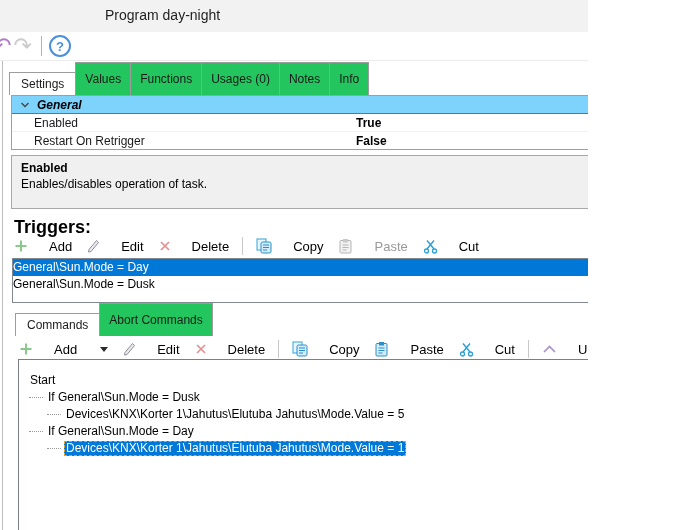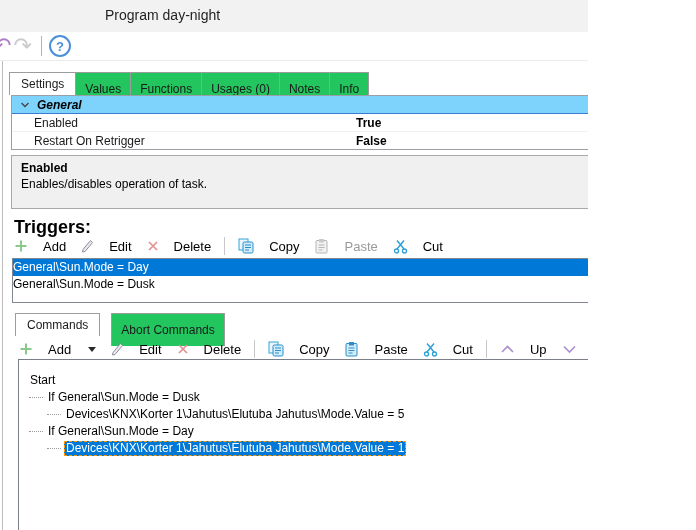--- a/index.html
+++ b/index.html
@@ -18,21 +18,21 @@
   .glyph-undo{font-family:"DejaVu Sans",sans-serif;font-size:22px;line-height:22px;color:#b07cc6;margin-left:-7px;}
   .glyph-redo{font-family:"DejaVu Sans",sans-serif;font-size:22px;line-height:22px;color:#cbcbcb;margin-left:2px;}
   .vsep-top{width:1px;height:20px;background:#b3b3b3;margin:0 7px 0 9px;}
   .help-circle{width:18px;height:18px;border:2px solid #4a90d9;border-radius:50%;color:#4a90d9;
                font-weight:bold;font-size:13px;display:flex;align-items:center;justify-content:center;}
 
   
   .page{position:absolute;left:2px;top:61px;width:690px;height:469px;
         border-left:1px solid #bdbdbd;border-right:1px solid #e2e2e2;background:#fff;}
 
-  .tabstrip{position:absolute;display:flex;height:23px;}
+  .tabstrip{position:absolute;display:flex;align-items:flex-end;height:23px;}
   .tab{height:18px;line-height:18px;padding:7px 9px;background:#22c55e;border:1px solid #9c9c9c;
        border-bottom:none;margin-left:-1px;font-size:12px;color:#1a1a1a;cursor:pointer;white-space:nowrap;}
   .tab.active{background:#fff;height:22px;line-height:22px;padding:0 11px;margin-left:0;position:relative;z-index:2;}
   .ts-main{left:6px;top:11px;}
 
   
   .pgrid{position:absolute;left:8px;top:34px;width:677px;height:53px;border:1px solid #9aa0a6;background:#fff;}
   .pg-group{height:17px;background:#7dd3fc;border-bottom:1px solid #3a7bd5;display:flex;align-items:center;cursor:pointer;font-style:italic;}
   .pg-group .chev{margin:0 7px 0 8px;display:flex;}
   .pg-group b{font-size:12px;}
@@ -43,34 +43,34 @@
 
   
   .descbox{position:absolute;left:8px;top:94px;width:677px;height:54px;background:#f0f0f0;
            border:1px solid #a8a8a8;padding:5px 0 0 9px;box-sizing:border-box;}
   .descbox b{display:block;margin-bottom:2px;}
 
   
   .trig-label{position:absolute;left:11px;top:156px;font-weight:bold;font-size:18px;}
   .tbar{position:absolute;display:flex;align-items:center;gap:15px;font-size:13px;height:22px;}
   .tbar-triggers{left:11px;top:174px;}
-  .tbtn{display:flex;align-items:center;gap:15px;cursor:pointer;color:#000;}
+  .tbtn{display:flex;align-items:center;gap:21px;cursor:pointer;color:#000;}
   .tbtn.disabled{color:#9a9a9a;cursor:default;}
   .tsep{width:1px;height:18px;background:#c8c8c8;margin:0 -2px;}
   .caret{width:0;height:0;border-left:4px solid transparent;border-right:4px solid transparent;
          border-top:5px solid #2b2b2b;margin-left:2px;}
 
   .triglist{position:absolute;left:9px;top:197px;width:676px;height:43px;border:1px solid #828790;
             background:#fff;overflow:hidden;}
   .lrow{height:17px;line-height:17px;padding-left:0;white-space:nowrap;cursor:pointer;}
   .lrow.sel{background:#0078d7;color:#fff;}
 
   
   .cmdctl{position:absolute;left:8px;top:252px;width:679px;height:217px;}
-  .ts-cmd{left:4px;top:0;gap:12px;}
+  .ts-cmd{left:4px;top:0;}
   .tbar-cmds{left:8px;top:25px;}
   .tree{position:absolute;left:7px;top:46px;width:666px;height:172px;border:1px solid #7a7f88;
         background:#fff;overflow:hidden;padding-top:12px;box-sizing:border-box;}
   .trow{height:17px;display:flex;align-items:center;white-space:nowrap;cursor:pointer;}
   .lv0{padding-left:9px;}
   .lv1{padding-left:10px;}
   .lv2{padding-left:28px;}
   .conn{display:inline-block;width:14px;height:0;border-top:1px dotted #9a9a9a;margin-right:3px;}
   .tlabel{padding:0 2px;line-height:15px;}
   .tlabel.sel{background:#0078d7;color:#fff;outline:1px dashed #ff9a00;outline-offset:-1px;}

